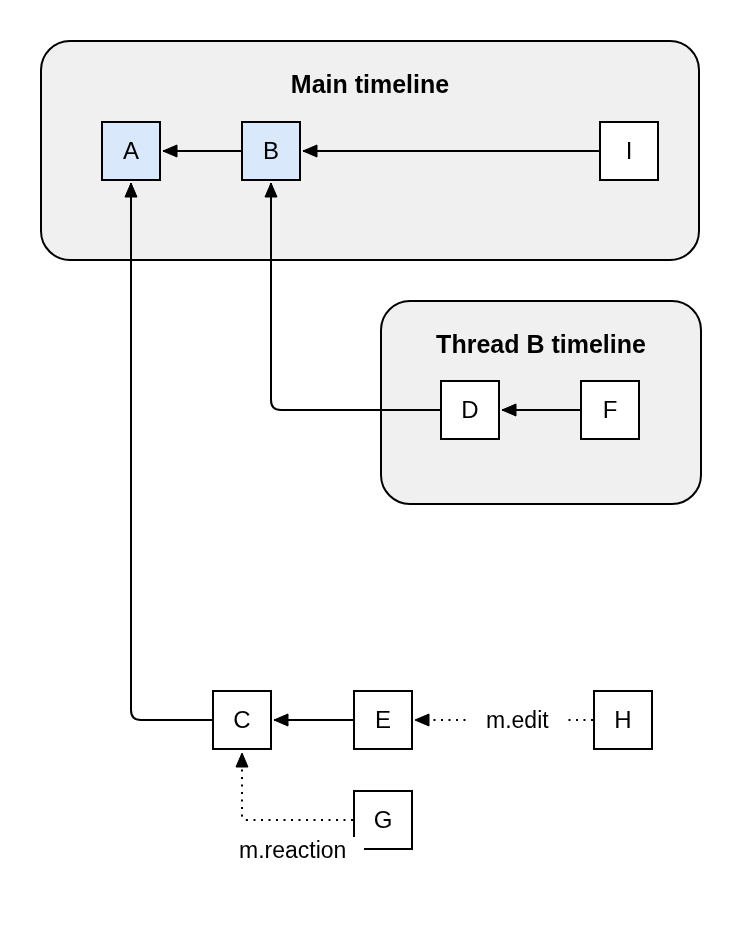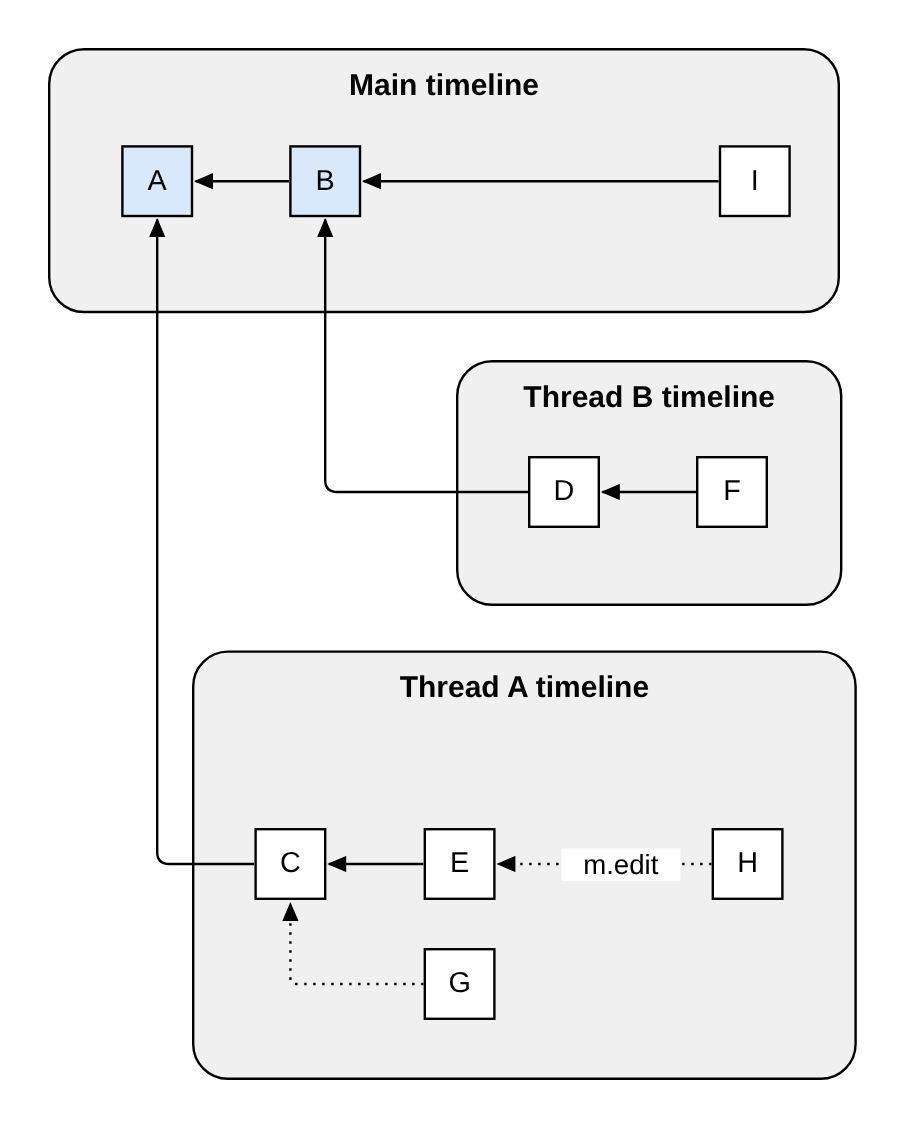--- a/index.html
+++ b/index.html
@@ -22,21 +22,21 @@
     border-radius: 30px;
     box-sizing: border-box;
     z-index: 1;
   }
   #c-main    { left: 40px;  top: 40px;  width: 660px; height: 221px; }
   #c-threadb { left: 380px; top: 300px; width: 322px; height: 205px; }
   #c-threada { left: 160px; top: 542px; width: 554px; height: 358px; }
   .tl-title {
     display: block;
     text-align: center;
-    padding-top: 15px;
+    padding-top: 28px;
     font-weight: bold;
     font-size: 25px;
     line-height: 28px;
     color: #000000;
   }
   .edges-layer {
     position: absolute;
     left: 0;
     top: 0;
     width: 756px;
@@ -98,23 +98,20 @@
 <div class="stage">
 
   <div class="tl-container" id="c-main">
     <span class="tl-title">Main timeline</span>
   </div>
 
   <div class="tl-container" id="c-threadb">
     <span class="tl-title">Thread B timeline</span>
   </div>
 
-  <div class="tl-container" id="c-threada">
-    <span class="tl-title">Thread A timeline</span>
-  </div>
 
   <svg class="edges-layer" width="756" height="942" viewBox="0 0 756 942" xmlns="http://www.w3.org/2000/svg">
     <defs>
       <marker id="arrow" markerUnits="userSpaceOnUse" markerWidth="18" markerHeight="14" refX="15" refY="7" orient="auto">
         <path d="M1,1 L15,7 L1,13 Z" fill="#000000" stroke="#000000" stroke-width="1"></path>
       </marker>
     </defs>
 
     <path class="edge-solid" d="M241,151 L163,151" marker-end="url(#arrow)"></path>
 
@@ -155,14 +152,15 @@
     <span>E</span>
   </div>
   <div class="node" id="n-h">
     <span>H</span>
   </div>
   <div class="node" id="n-g">
     <span>G</span>
   </div>
 
   <div class="edge-label" id="lbl-medit">m.edit</div>
+  <div class="edge-label" id="lbl-mreaction">m.reaction</div>
 
 </div>
 
 </body></html>

